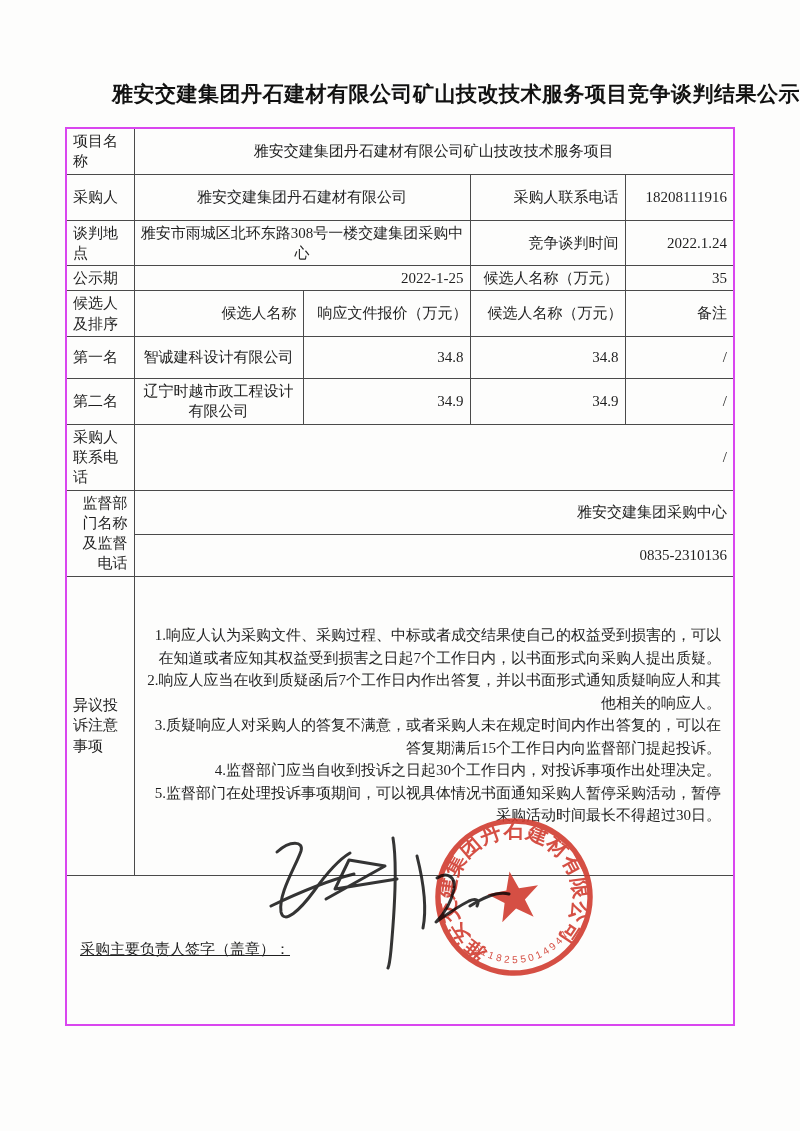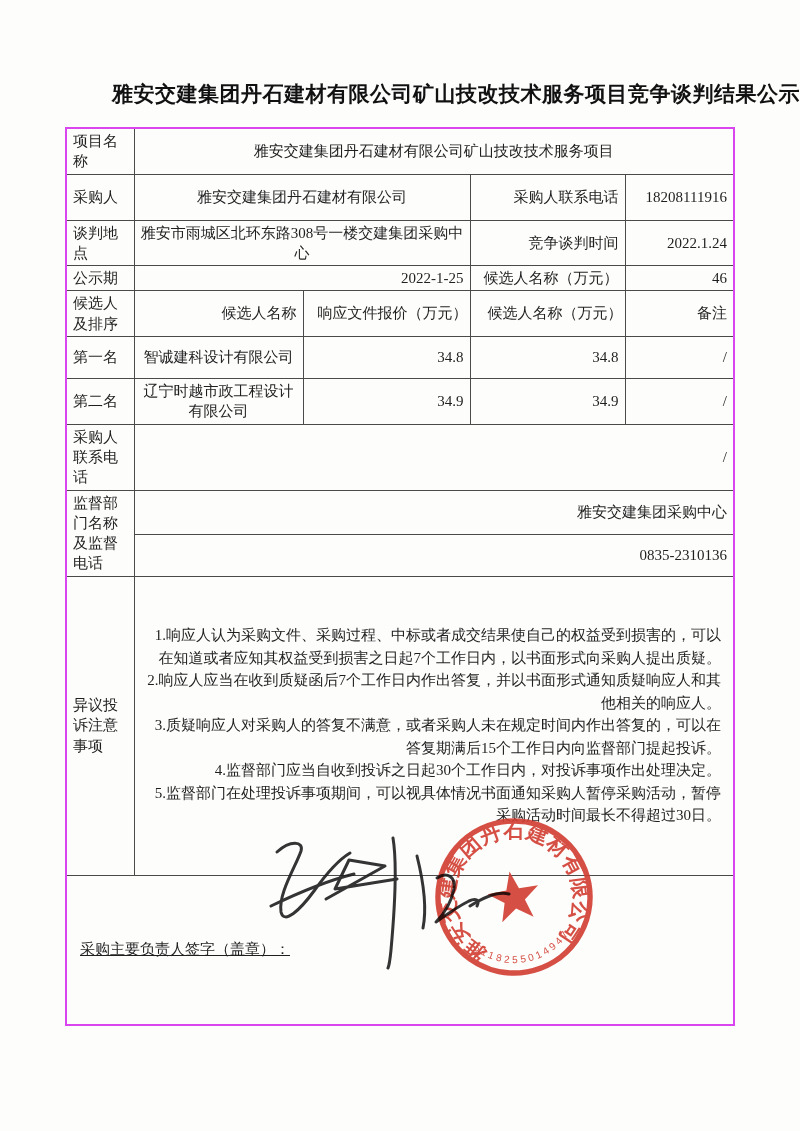--- a/index.html
+++ b/index.html
@@ -29,21 +29,21 @@
     font-size:15px;
   }
   table.doc td{
     border:1px solid #4a4a4a;
     padding:2px 6px;
     vertical-align:middle;
     line-height:1.35;
     word-break:break-all;
   }
   td.lbl{padding:2px 3px 2px 4px;text-align:left;}
-  td.lblc{padding:2px 3px;text-align:left;margin-top:14px;}
+  td.lblc{padding:2px 3px;text-align:right;margin-top:14px;}
   td.val{text-align:center;padding-left:7px;}
   td.ctr{text-align:right;}
   td.thin{padding-top:0;padding-bottom:0;line-height:1.1;}
   .objection{padding:0 6px;}
   .objection p{margin:0;line-height:22.5px;text-align:right;word-break:break-all;}
   td.sigcell{padding:0;text-decoration:underline;}
   .sigwrap{display:flex;align-items:center;height:144px;padding-left:7px;}
   .sig-stamp{
     position:absolute;left:250px;top:780px;width:400px;height:245px;
     pointer-events:none;z-index:5;
@@ -83,21 +83,21 @@
       <td class="lbl">谈判地点</td>
       <td class="val" colspan="2">雅安市雨城区北环东路308号一楼交建集团采购中心</td>
       <td class="ctr">竞争谈判时间</td>
       <td class="ctr">2022.1.24</td>
     </tr>
 
     <tr style="height:18px">
       <td class="lbl thin">公示期</td>
       <td class="ctr thin" colspan="2">2022-1-25</td>
       <td class="ctr thin">候选人名称（万元）</td>
-      <td class="ctr thin">46</td>
+      <td class="ctr thin">35</td>
     </tr>
 
     <tr style="height:39px">
       <td class="lbl">候选人及排序</td>
       <td class="ctr">候选人名称</td>
       <td class="ctr" style="padding:2px">响应文件报价（万元）</td>
       <td class="ctr" style="padding:2px">候选人名称（万元）</td>
       <td class="ctr">备注</td>
     </tr>
 

